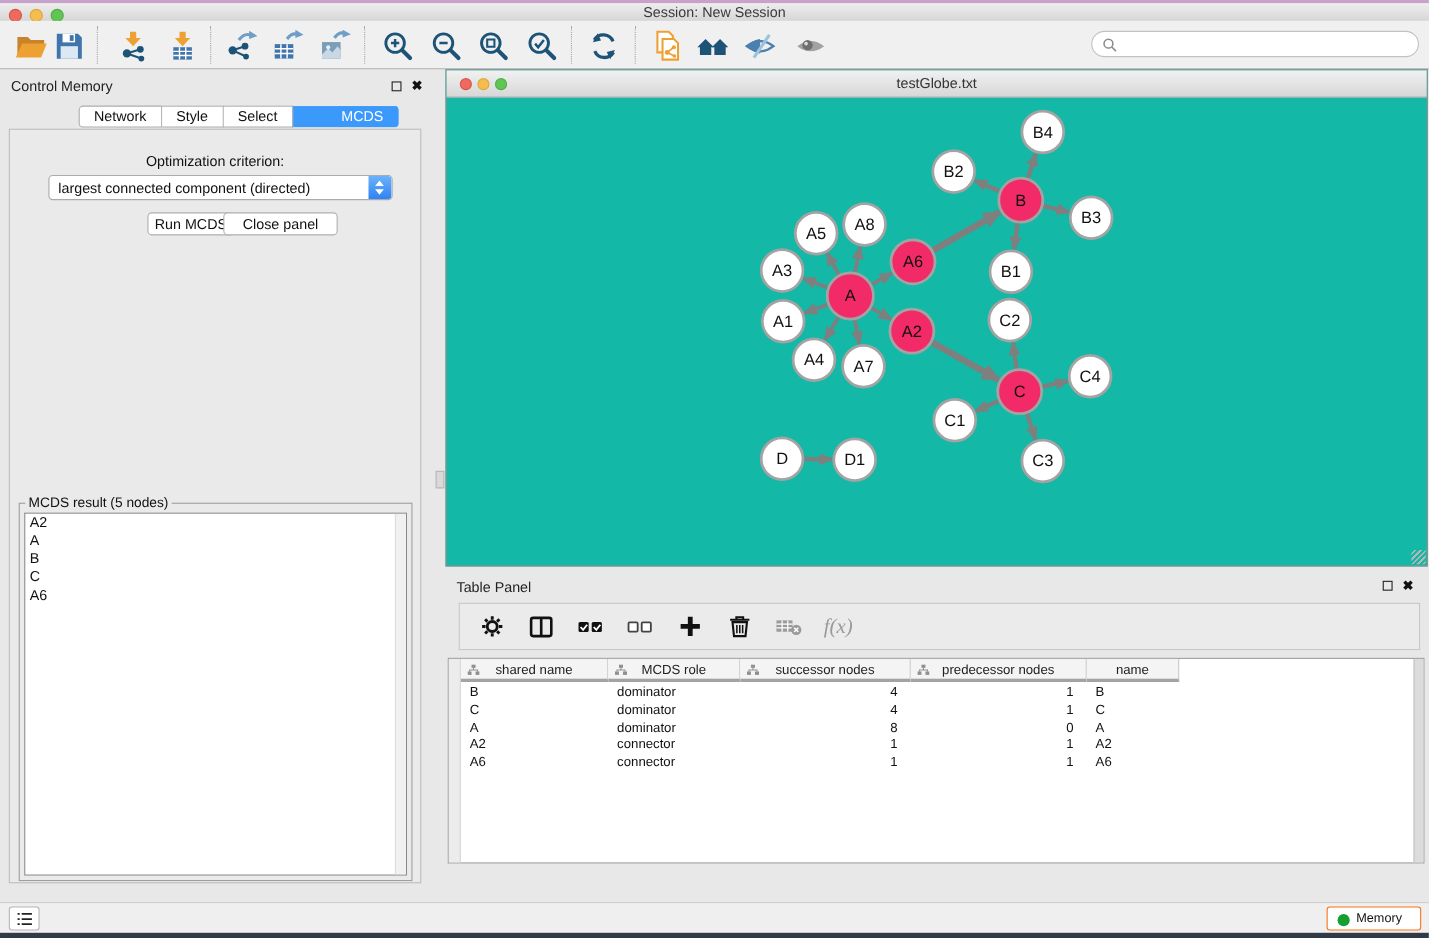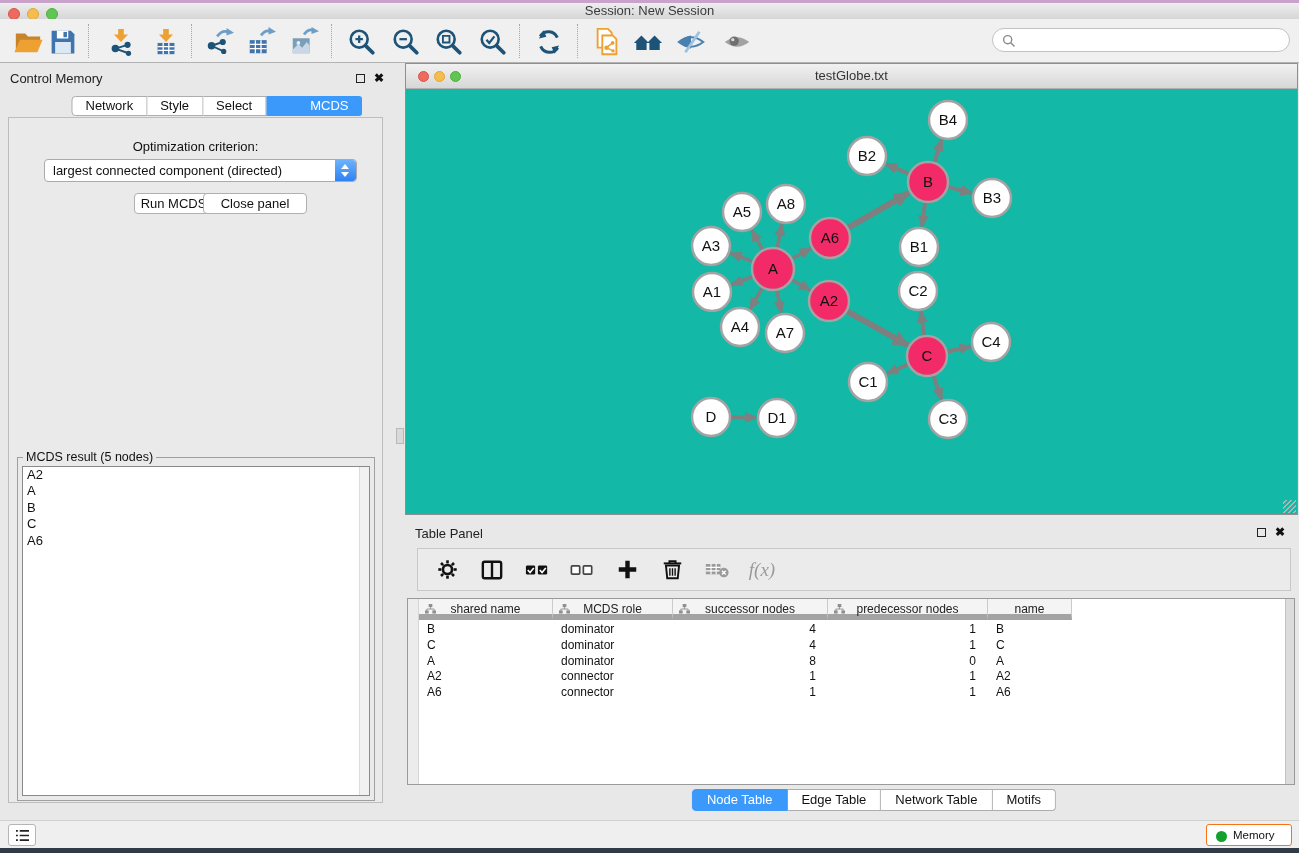--- a/index.html
+++ b/index.html
@@ -78,21 +78,21 @@
   #table-panel .win-btns { left:852px; top:9px; }
   #tp-toolbar { position:absolute; left:12px; top:30px; width:874px; height:43px; background:#ebebeb; border:1px solid #c8c8c8;
     display:flex; align-items:center; gap:21px; padding-left:17px;text-align:center; }
   .tpicon { width:24px; height:24px; display:flex; align-items:center; justify-content:center; }
   #fx-icon { font-family:"Liberation Serif",serif; font-style:italic; font-size:19px; color:#9a9a9a; }
 
   #tp-table { position:absolute; left:2px; top:80px; width:888px; height:187px; background:#fff; border:1px solid #9a9a9a; }
   #tp-gutter { position:absolute; left:0; top:0; bottom:0; width:11px; background:#ececec; border-right:1px solid #d5d5d5; }
   #tp-scroll { position:absolute; right:0; top:0; bottom:0; width:9px; background:#dcdcdc; border-left:1px solid #c3c3c3; }
   #thead { position:absolute; left:11px; top:0; height:21px; display:flex; }
-  .th { position:relative; height:21px; background:#f4f4f4; border-right:1px solid #cbcbcb; border-bottom:6px solid #a3a3a3;
+  .th { position:relative; height:21px; background:#f4f4f4; border-right:1px solid #cbcbcb; border-bottom:3px solid #a3a3a3;
     font-size:12px; line-height:20px; text-align:center; color:#222; }
   .th svg { position:absolute; left:6px; top:5px; }
   #tbody { position:absolute; left:11px; top:23px; }
   .trow { display:flex; height:15.8px; line-height:15.8px; font-size:12px; }
   .td { overflow:hidden; white-space:nowrap; }
   .td.l { padding-left:8px; text-align:left; }
   .td.r { padding-right:12px; text-align:right; }
   #tp-tabs { position:absolute; top:271px; left:50%; transform:translateX(-50%); }
   #tp-tabs .seg-tab { height:22px; line-height:20px; padding:0 14px; }
 
@@ -559,26 +559,20 @@
           <div class="td l" style="width: 134px;">A6</div>
           <div class="td l" style="width: 120px;">connector</div>
           <div class="td r" style="width: 155px;">1</div>
           <div class="td r" style="width: 160px;">1</div>
           <div class="td l" style="width: 84px;">A6</div>
         </div>
       </div>
     <div id="tp-scroll"></div>
   </div>
 
-  <div id="tp-tabs" class="seg-tabs">
-      <span class="seg-tab selected">Node Table</span>
-      <span class="seg-tab">Edge Table</span>
-      <span class="seg-tab">Network Table</span>
-      <span class="seg-tab">Motifs</span>
-    </div>
 </div>
 
 <div id="status-bar">
   <div id="status-left-btn">
     <svg width="15" height="13" viewBox="0 0 16 14">
         <g stroke="#222" stroke-width="1.8">
           <path d="M1 2 h2 M5 2 h10"></path>
           <path d="M1 7 h2 M5 7 h10"></path>
           <path d="M1 12 h2 M5 12 h10"></path>
         </g>

